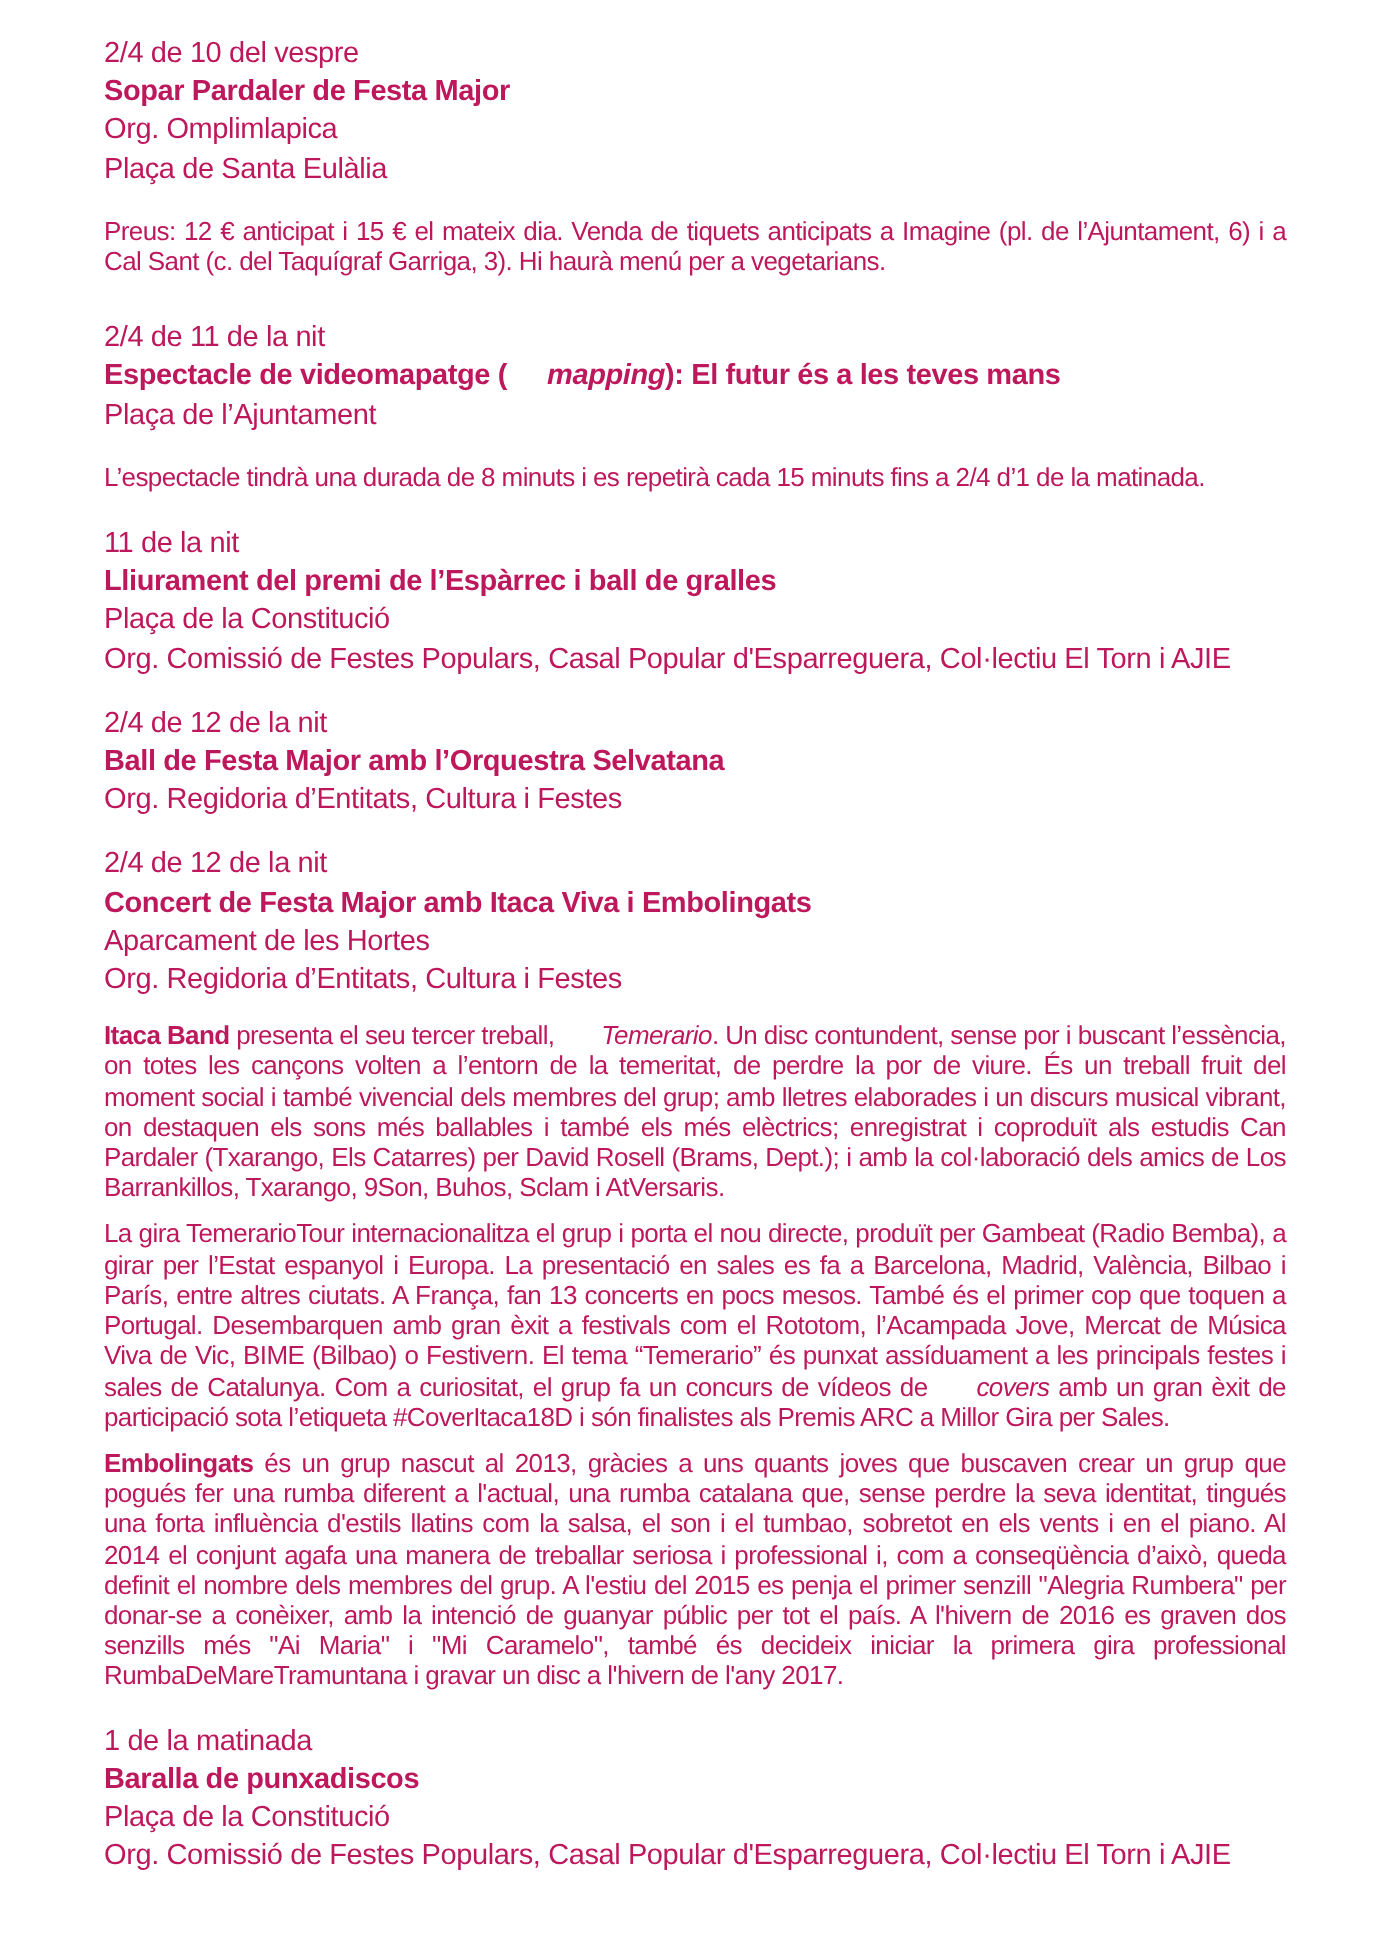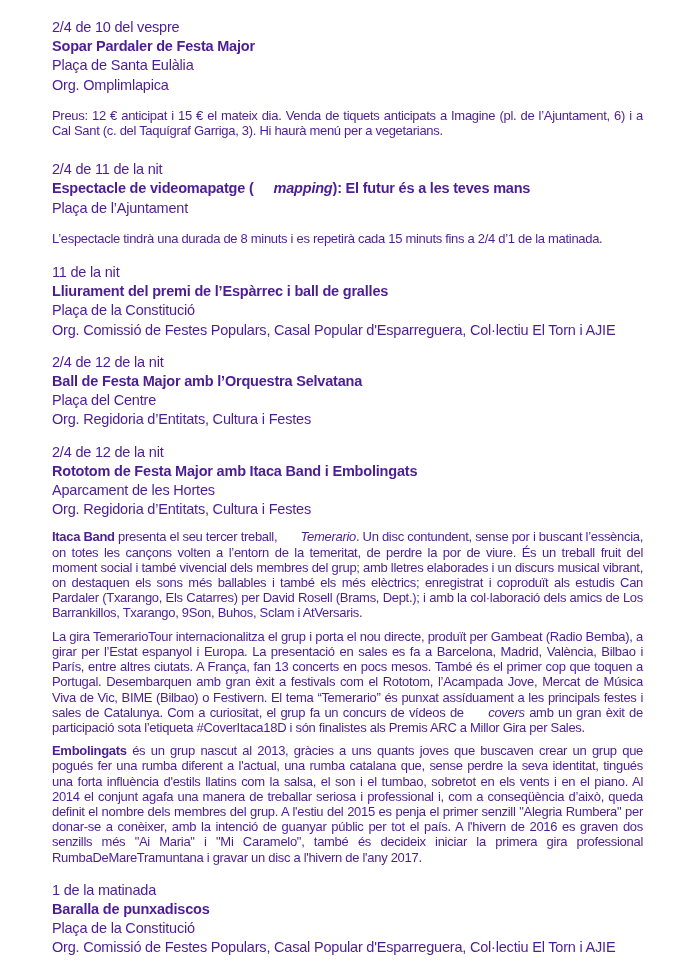--- a/index.html
+++ b/index.html
@@ -2,21 +2,21 @@
 <html><head>
 <meta charset="utf-8">
 <style>
   html, body { margin: 0; padding: 0; background: #ffffff; }
   .page {
     width: 694px;
     height: 978px;
     box-sizing: border-box;
     padding: 18px 51px 0 52px;
     background: #ffffff;
-    color: #4c1d95;
+    color: #be185d;
     font-family: "Liberation Sans", sans-serif;
     overflow: hidden;
   }
   .event {
     font-size: 14.5px;
     line-height: 19.2px;
     letter-spacing: -0.2px;
     margin: 0 0 13px 0;
   }
   .event .line { white-space: nowrap; }
@@ -36,49 +36,48 @@
   .mb22 { margin-bottom: 22px; }
 </style>
 </head>
 <body>
 
 <div class="page">
 
   <section class="event">
     <div class="line">2/4 de 10 del vespre</div>
     <div class="line"><span class="b">Sopar Pardaler de Festa Major</span></div>
+    <div class="line">Org. Omplimlapica</div>
     <div class="line">Plaça de Santa Eulàlia</div>
-    <div class="line">Org. Omplimlapica</div>
   </section>
   <p class="note mb22"><span>Preus: 12 € anticipat i 15 € el mateix dia. Venda de tiquets anticipats a Imagine (pl. de l’Ajuntament, 6) i a Cal Sant (c. del Taquígraf Garriga, 3). Hi haurà menú per a vegetarians.</span></p>
 
   <section class="event">
     <div class="line">2/4 de 11 de la nit</div>
     <div class="line"><span class="b">Espectacle de videomapatge (</span><span class="b i">mapping</span><span class="b">): El futur és a les teves mans</span></div>
     <div class="line">Plaça de l’Ajuntament</div>
   </section>
   <p class="note mb17"><span>L’espectacle tindrà una durada de 8 minuts i es repetirà cada 15 minuts fins a 2/4 d’1 de la matinada.</span></p>
 
   <section class="event">
     <div class="line">11 de la nit</div>
     <div class="line"><span class="b">Lliurament del premi de l’Espàrrec i ball de gralles</span></div>
     <div class="line">Plaça de la Constitució</div>
     <div class="line">Org. Comissió de Festes Populars, Casal Popular d'Esparreguera, Col·lectiu El Torn i AJIE</div>
   </section>
 
   <section class="event">
     <div class="line">2/4 de 12 de la nit</div>
     <div class="line"><span class="b">Ball de Festa Major amb l’Orquestra Selvatana</span></div>
-    <div class="line">Plaça del Centre</div>
     <div class="line">Org. Regidoria d’Entitats, Cultura i Festes</div>
   </section>
 
   <section class="event mb10">
     <div class="line">2/4 de 12 de la nit</div>
-    <div class="line"><span class="b">Rototom de Festa Major amb Itaca Band i Embolingats</span></div>
+    <div class="line"><span class="b">Concert de Festa Major amb Itaca Viva i Embolingats</span></div>
     <div class="line">Aparcament de les Hortes</div>
     <div class="line">Org. Regidoria d’Entitats, Cultura i Festes</div>
   </section>
   <p class="desc mb8"><span class="b">Itaca Band</span><span> presenta el seu tercer treball, </span><span class="i">Temerario</span><span>. Un disc contundent, sense por i buscant l’essència, on totes les cançons volten a l’entorn de la temeritat, de perdre la por de viure. És un treball fruit del moment social i també vivencial dels membres del grup; amb lletres elaborades i un discurs musical vibrant, on destaquen els sons més ballables i també els més elèctrics; enregistrat i coproduït als estudis Can Pardaler (Txarango, Els Catarres) per David Rosell (Brams, Dept.); i amb la col·laboració dels amics de Los Barrankillos, Txarango, 9Son, Buhos, Sclam i AtVersaris.</span></p>
   <p class="desc mb8"><span>La gira TemerarioTour internacionalitza el grup i porta el nou directe, produït per Gambeat (Radio Bemba), a girar per l’Estat espanyol i Europa. La presentació en sales es fa a Barcelona, Madrid, València, Bilbao i París, entre altres ciutats. A França, fan 13 concerts en pocs mesos. També és el primer cop que toquen a Portugal. Desembarquen amb gran èxit a festivals com el Rototom, l’Acampada Jove, Mercat de Música Viva de Vic, BIME (Bilbao) o Festivern. El tema “Temerario” és punxat assíduament a les principals festes i sales de Catalunya. Com a curiositat, el grup fa un concurs de vídeos de </span><span class="i">covers</span><span> amb un gran èxit de participació sota l’etiqueta #CoverItaca18D i són finalistes als Premis ARC a Millor Gira per Sales.</span></p>
   <p class="desc mb20"><span class="b">Embolingats</span><span> és un grup nascut al 2013, gràcies a uns quants joves que buscaven crear un grup que pogués fer una rumba diferent a l'actual, una rumba catalana que, sense perdre la seva identitat, tingués una forta influència d'estils llatins com la salsa, el son i el tumbao, sobretot en els vents i en el piano. Al 2014 el conjunt agafa una manera de treballar seriosa i professional i, com a conseqüència d’això, queda definit el nombre dels membres del grup. A l'estiu del 2015 es penja el primer senzill "Alegria Rumbera" per donar-se a conèixer, amb la intenció de guanyar públic per tot el país. A l'hivern de 2016 es graven dos senzills més "Ai Maria" i "Mi Caramelo", també és decideix iniciar la primera gira professional RumbaDeMareTramuntana i gravar un disc a l'hivern de l'any 2017.</span></p>
 
   <section class="event">
     <div class="line">1 de la matinada</div>
     <div class="line"><span class="b">Baralla de punxadiscos</span></div>

